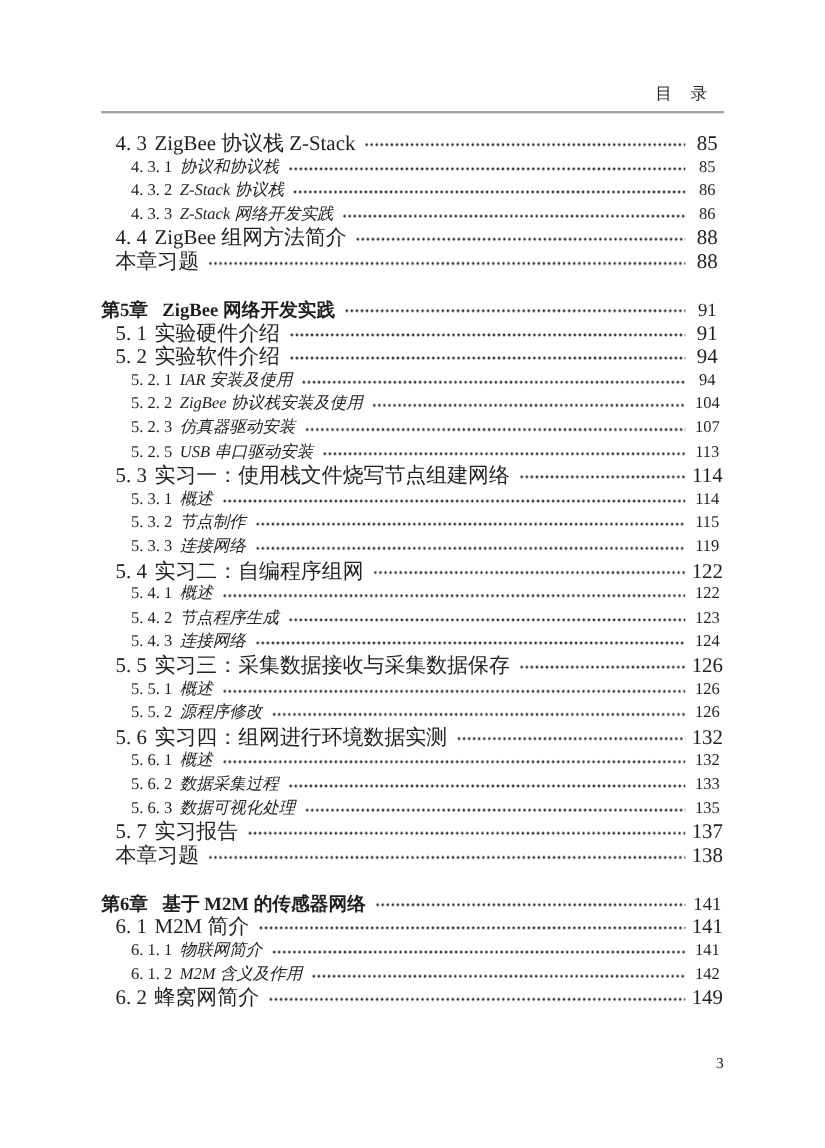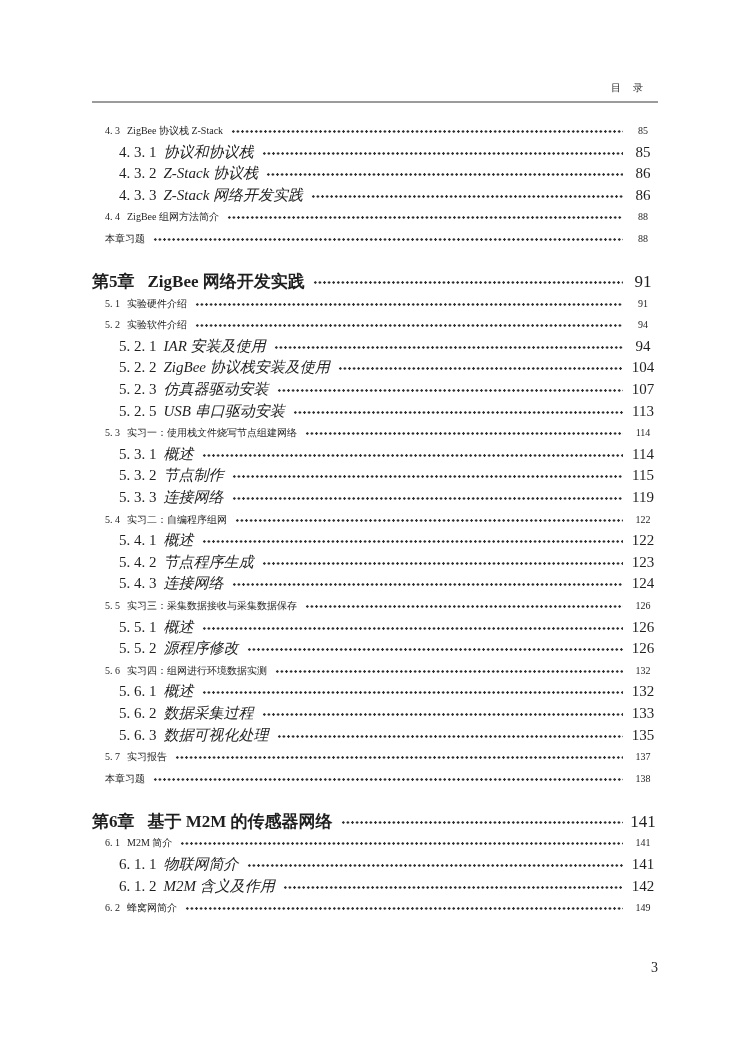--- a/index.html
+++ b/index.html
@@ -20,39 +20,39 @@
     left: 92px;
     top: 78px;
     width: 566px;
   }
   .header {
     text-align: right;
     line-height: 16px;
     height: 16px;
   }
   .header-title {
-    font-size: 10px;
+    font-size: 15px;
     letter-spacing: 1px;
     padding-right: 14px;
     color: #2a2a2a;
   }
   .rule {
     margin-top: 7px;
     height: 2px;
     background: #9b9b9b;
   }
   .toc {
     margin-top: 17px;
   }
   .row {
     display: flex;
     align-items: baseline;
     line-height: 21.6px;
     height: 21.6px;
-    font-size: 10px;
+    font-size: 19px;
     white-space: nowrap;
   }
   .row .num {
     flex: none;
     margin-right: 7px;
   }
   .row .title {
     flex: none;
   }
   .row .leader {

